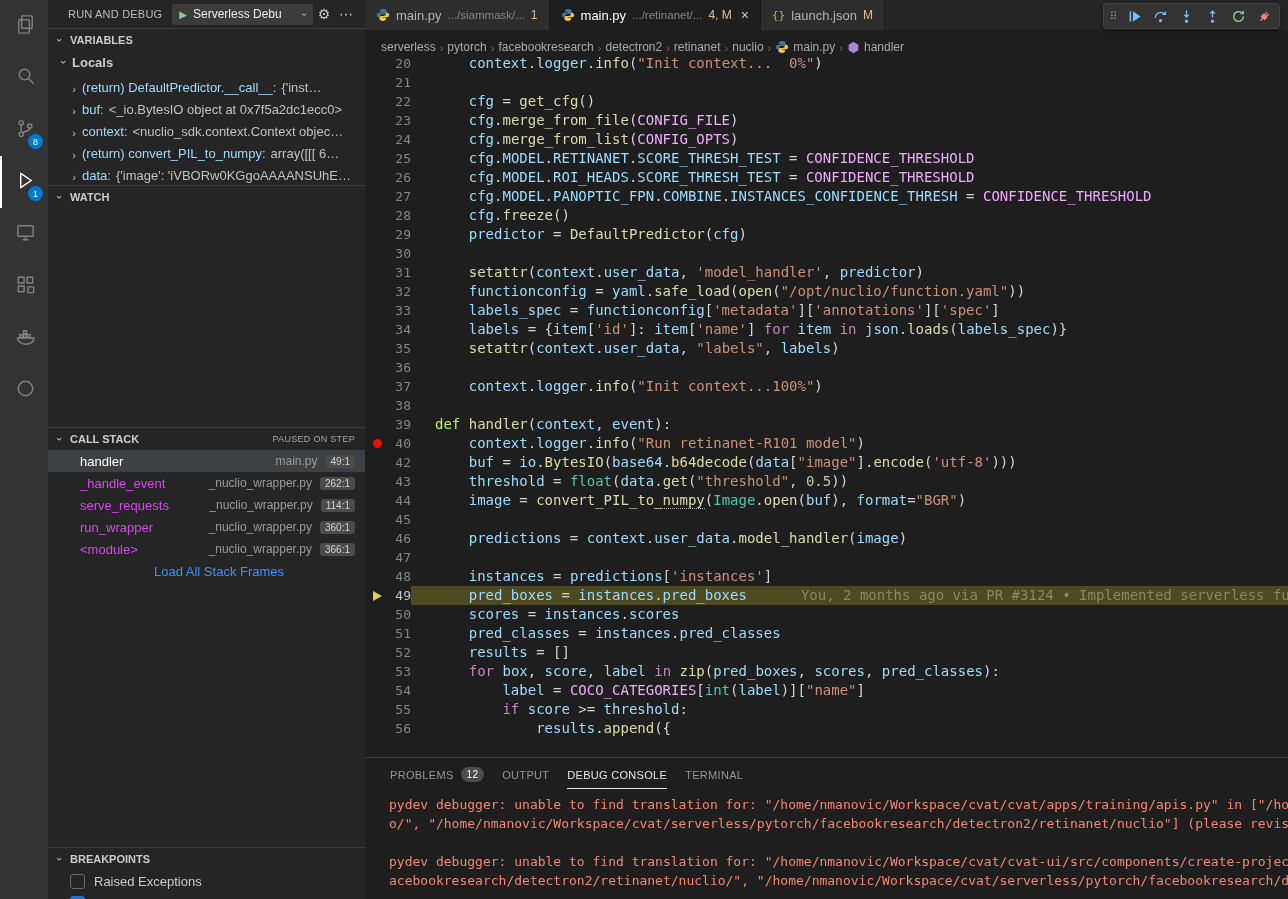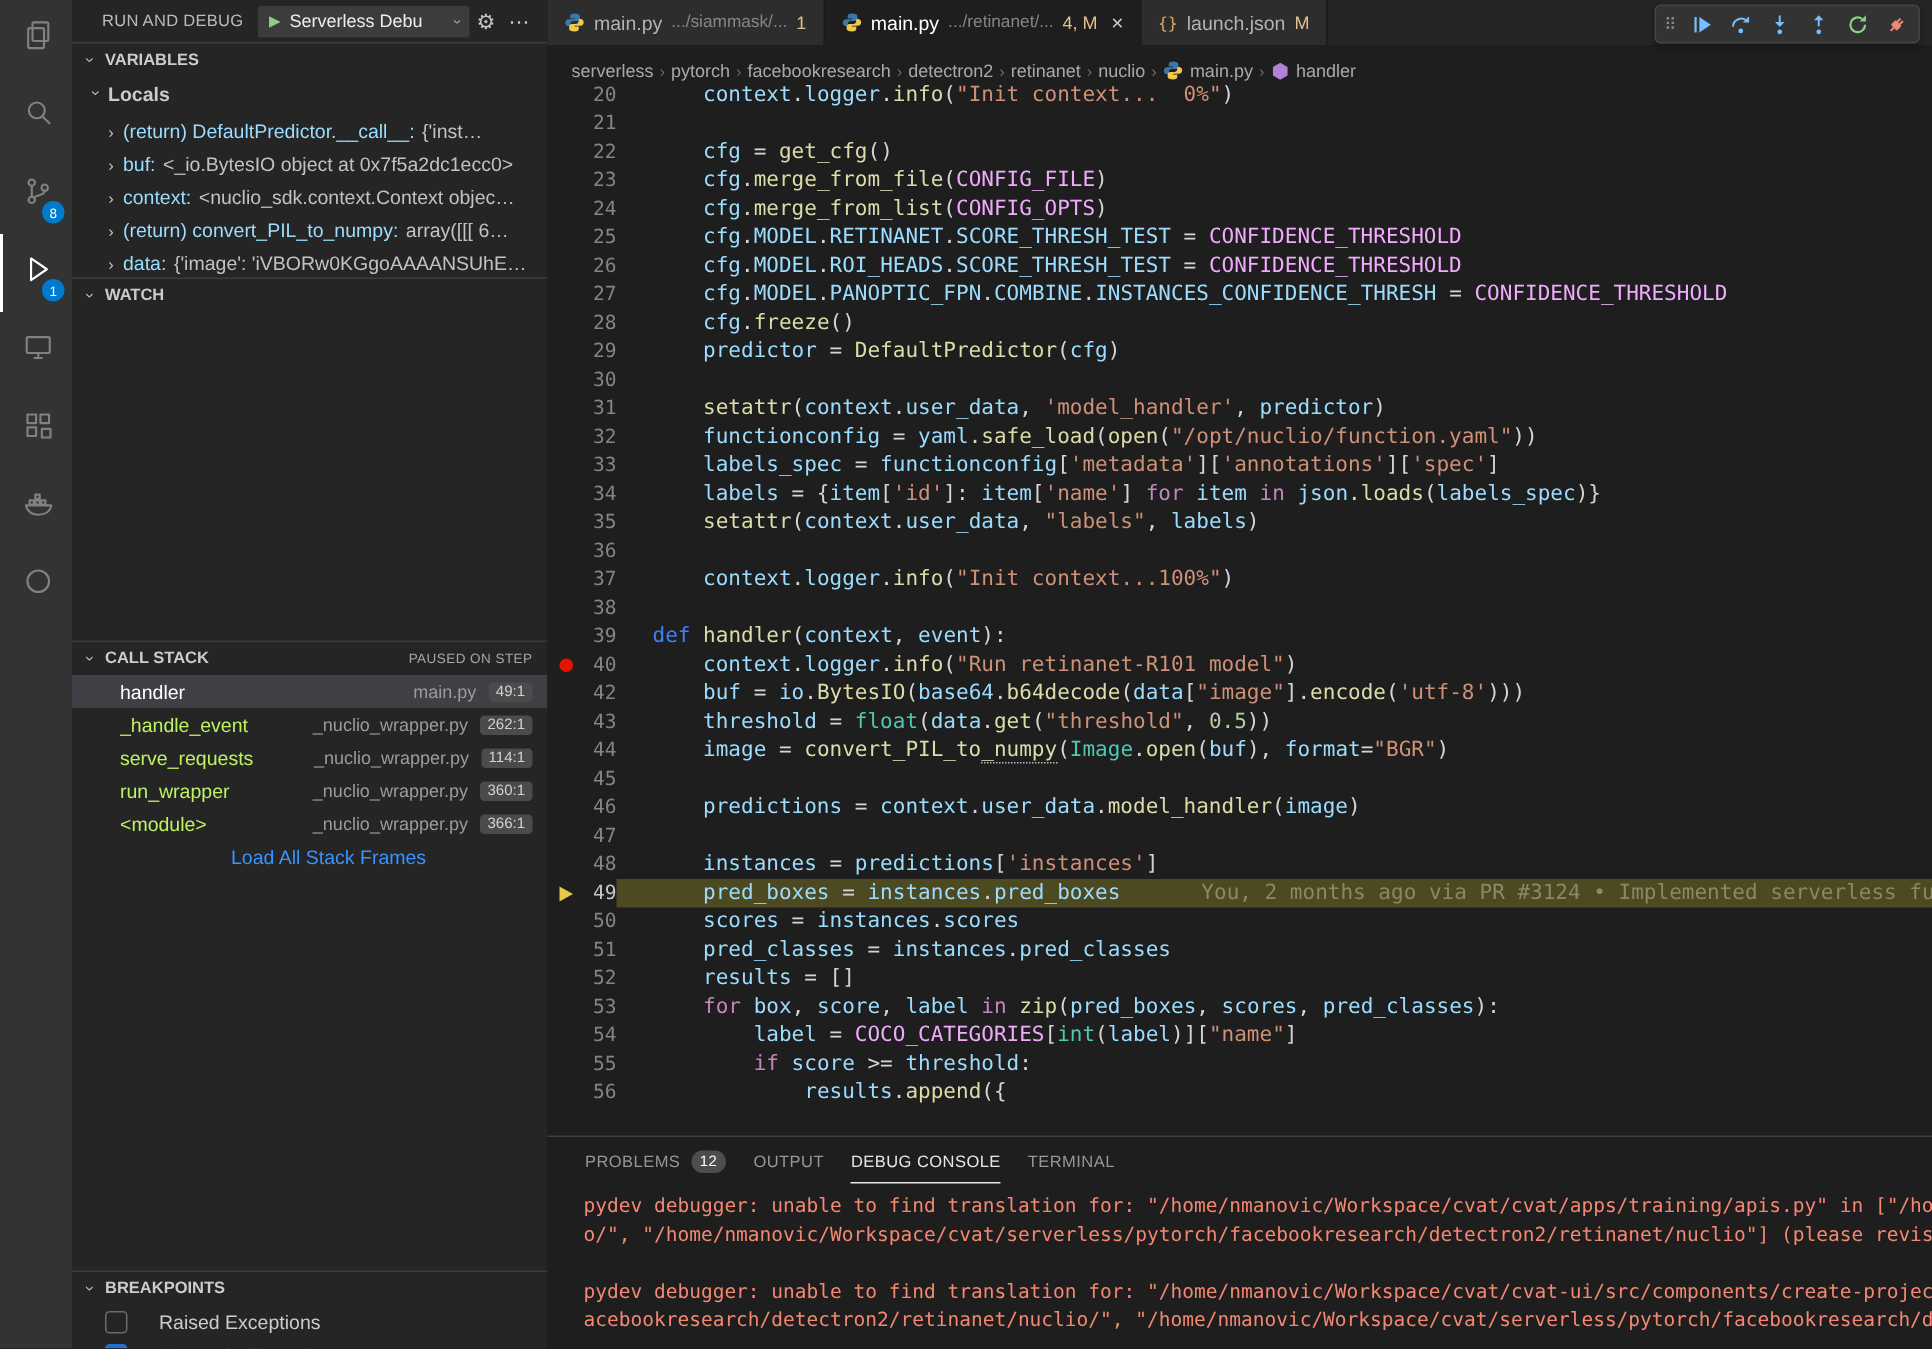--- a/index.html
+++ b/index.html
@@ -30,27 +30,27 @@
   .chev.cl::before{transform:none}
   .sec-status{margin-left:auto;font-size:9px;font-weight:normal;color:#a6a6a6;letter-spacing:.3px}
 
   .scope-row{height:22px;display:flex;align-items:center;font-size:13px;font-weight:bold;padding-left:8px;cursor:pointer;flex-shrink:0}
   .var-row{height:22px;display:flex;align-items:flex-end;font-size:13px;padding-left:18px;white-space:nowrap;overflow:hidden;cursor:pointer;flex-shrink:0}
   .var-name{color:#9cdcfe}
   .var-val{color:#c2c2c2;margin-left:5px;overflow:hidden;text-overflow:ellipsis}
 
   .cs-row{height:22px;display:flex;align-items:center;font-size:13px;padding:0 10px 0 32px;gap:8px;cursor:pointer;flex-shrink:0}
   .cs-row.selected{background:#3f4045}
-  .cs-name{color:#bef264;flex:1;min-width:0;overflow:hidden;text-overflow:ellipsis;white-space:nowrap}
+  .cs-name{color:#d946ef;flex:1;min-width:0;overflow:hidden;text-overflow:ellipsis;white-space:nowrap}
   .cs-row.selected .cs-name{color:#ffffff}
   .cs-file{color:#9b9b9b;font-size:12px;white-space:nowrap}
   .cs-badge{background:#4b4b4b;border-radius:3px;font-size:10px;padding:1px 5px;color:#d2d2d2}
   .cs-link{color:#3794ff;font-size:13px;padding-left:106px;height:24px;line-height:24px;cursor:pointer;flex-shrink:0}
 
-  .bp-row{height:22px;display:flex;align-items:center;padding-left:22px;font-size:13px;gap:21px;flex-shrink:0;cursor:pointer}
+  .bp-row{height:22px;display:flex;align-items:center;padding-left:22px;font-size:13px;gap:9px;flex-shrink:0;cursor:pointer}
   .bp-check{width:15px;height:15px;border:1px solid #6b6b6b;border-radius:3px;background:transparent;display:flex;align-items:center;justify-content:center;font-size:11px;color:#fff}
   .bp-check.checked{background:#2472c8;border-color:#2472c8}
 
   .sec-vars{height:157px}
   .sec-watch{height:242px}
   .sec-stack{flex:1}
   .sec-bps{height:52px}
 
   
   .main{flex:1;min-width:0;display:flex;flex-direction:column;background:#1e1e1e}
@@ -75,21 +75,21 @@
   .code-line{display:flex;height:19px}
   .gutter{width:46px;flex-shrink:0;display:flex;align-items:center;cursor:pointer}
   .glyph{width:16px;margin-left:4px;display:flex;align-items:center;justify-content:center}
   .lnum{width:26px;text-align:right;color:#858585;font-size:13px}
   .line-content{flex:1;padding-left:24px;color:#d4d4d4;min-width:0;overflow:hidden;white-space:pre;cursor:text}
   .code-line.current .line-content{background:#4d4a21}
   .code-line.current .lnum{color:#c6c6c6}
   .bp-dot{width:9px;height:9px;border-radius:50%;background:#e51400}
   .cur-arrow{width:0;height:0;border-left:9px solid #e9c949;border-top:5px solid transparent;border-bottom:5px solid transparent}
   .blame{color:#8a8866;margin-left:54px}
-  .tk-v{color:#9cdcfe}.tk-f{color:#dcdcaa}.tk-s{color:#ce9178}.tk-k{color:#3b82f6}
+  .tk-v{color:#9cdcfe}.tk-f{color:#dcdcaa}.tk-s{color:#ce9178}.tk-k{color:#bef264}
   .tk-c{color:#c586c0}.tk-C{color:#f0abfc}.tk-n{color:#b5cea8}.tk-t{color:#4ec9b0}.tk-d{color:#d4d4d4}
   .tk-w{color:#dcdcaa;border-bottom:1px dotted #bbbbbb}
 
   
   .panel{height:142px;border-top:1px solid rgba(128,128,128,.35);display:flex;flex-direction:column;flex-shrink:0;background:#1e1e1e}
   .panel-tabs{height:33px;display:flex;align-items:stretch;padding-left:16px;flex-shrink:0}
   .ptab{font-size:11px;color:#969696;padding:0 9px;display:flex;align-items:center;gap:7px;cursor:pointer;letter-spacing:.3px}
   .ptab .ptab-label{border-bottom:1px solid transparent;padding:8px 0 7px}
   .ptab.active{color:#e7e7e7}
   .ptab.active .ptab-label{border-bottom-color:#e7e7e7}

